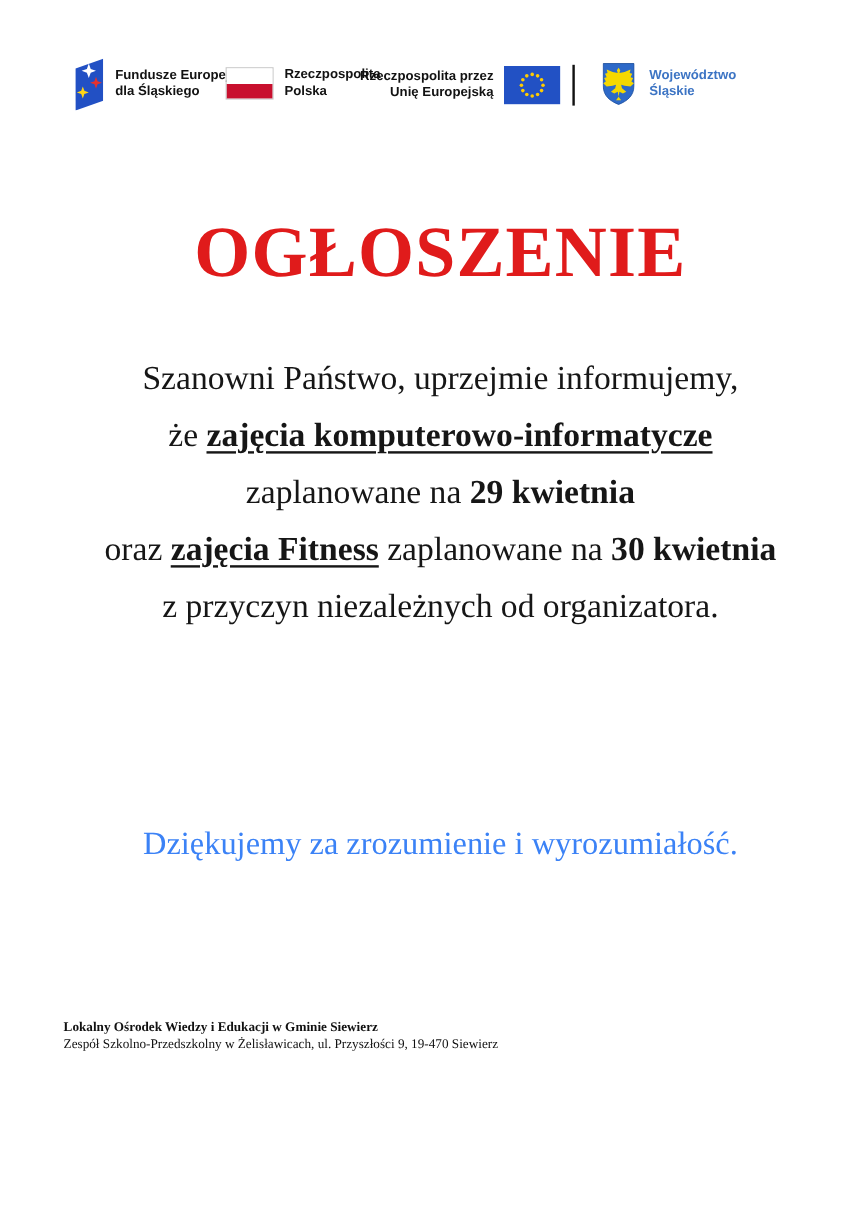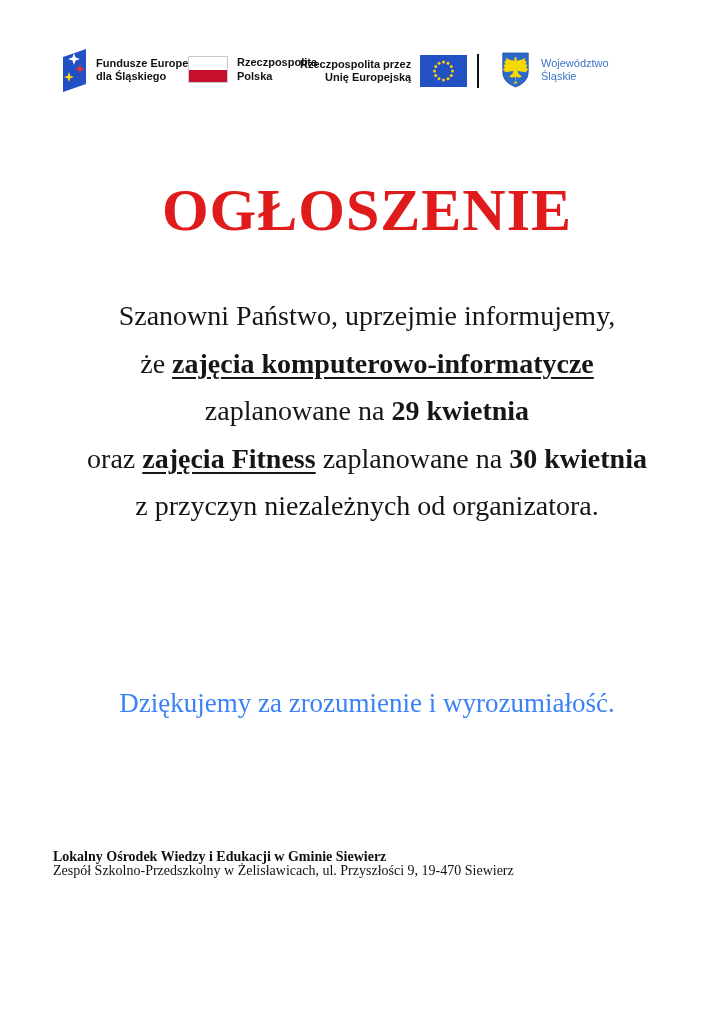--- a/index.html
+++ b/index.html
@@ -23,21 +23,21 @@
   .hdr-sl    { left: 502px; top: 52px; }
   .hdr-divider {
     position: absolute; left: 477px; top: 54px;
     width: 2px; height: 34px; background: #111;
   }
   .hdr-label {
     font-family: "Liberation Sans", sans-serif;
     font-size: 11px; line-height: 13.5px; font-weight: bold; color: #121212;
   }
   .hdr-label.right { text-align: right; }
-  .hdr-label.blue { color: #3c74c4; font-weight: normal; }
+  .hdr-label.blue { color: #3c74c4; font-weight: bold; }
   .fe-flag-svg { margin-right: 10px; display: block; }
   .pl-flag {
     width: 40px; height: 27px; margin-right: 9px;
     display: flex; flex-direction: column;
     border: 1px solid #c9c9c9;
   }
   .pl-flag .white-half { flex: 1; background: #ffffff; }
   .pl-flag .red-half   { flex: 1; background: #c8102e; }
   .eu-flag-svg { margin-left: 9px; display: block; }
   .sl-shield-svg { margin-right: 12px; display: block; }
@@ -73,21 +73,21 @@
     padding-left: 14px;
     text-align: center;
     font-size: 27px; line-height: 47.5px;
     color: #3b82f6;
     white-space: pre-wrap;
   }
 
   
   .footer {
     position: absolute; left: 53px; top: 850px; right: 40px;
-    font-size: 14px; line-height: 13.8px; color: #111;
+    font-size: 11px; line-height: 13.8px; color: #111;
     font-family: "Liberation Serif", serif;
   }
   .footer .f-bold { font-weight: bold; }
 </style>
 </head>
 <body>
 
 <div class="page">
 
   <div class="hdr-item hdr-fe">

